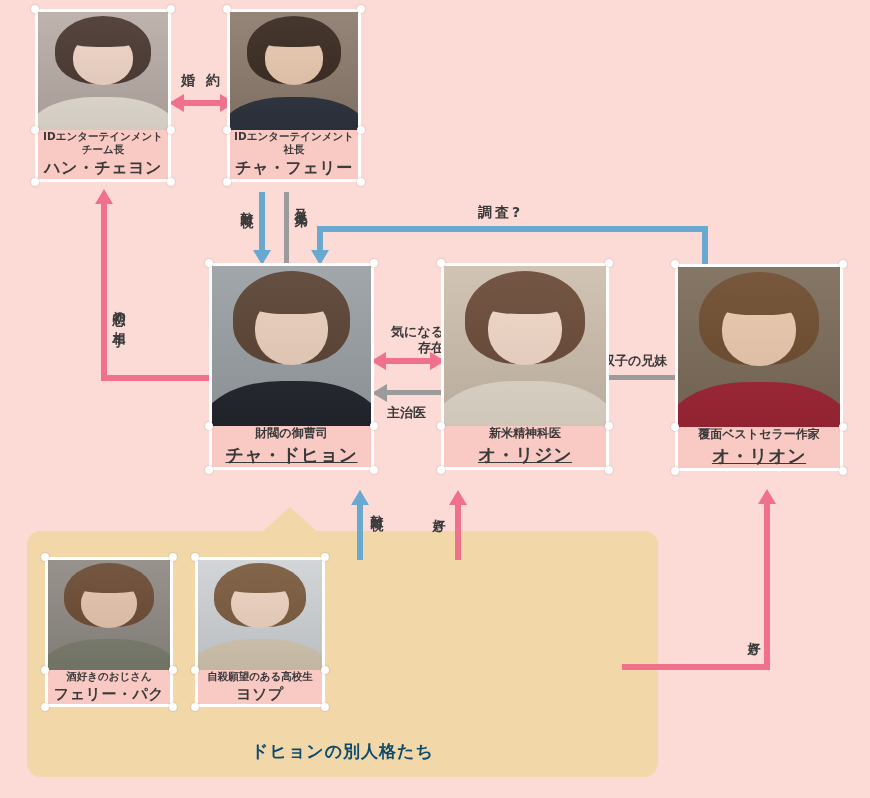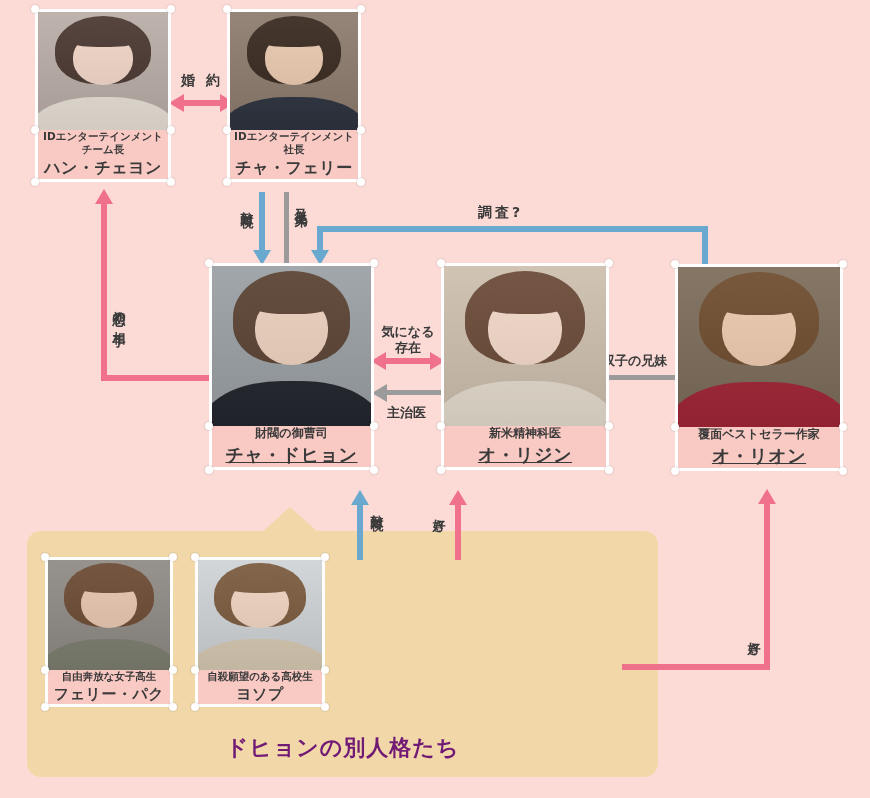--- a/index.html
+++ b/index.html
@@ -22,37 +22,37 @@
   .card.top .cname{font-size:16px;text-align:center;}
   .card.big .title{font-size:12px;}
   .card.big .cname{font-size:18px;text-decoration:underline;}
   .card.sm .title{font-size:10.5px;}
   .card.sm .cname{font-size:15px;}
   .dot{position:absolute;width:8px;height:8px;border-radius:50%;background:#fff;box-shadow:0 0 2px rgba(0,0,0,.25);z-index:12;}
 
   
   .group-box{position:absolute;left:27px;top:531px;width:631px;height:246px;background:#f2d8a9;border-radius:14px;z-index:1;}
   .group-bump{position:absolute;left:235px;top:-24px;width:0;height:0;border-left:28px solid transparent;border-right:28px solid transparent;border-bottom:25px solid #f2d8a9;}
-  .group-label{position:absolute;left:0;right:0;bottom:14px;text-align:center;font-size:22px;font-weight:bold;color:#701a75;letter-spacing:1px;}
+  .group-label{position:absolute;left:0;right:0;bottom:14px;text-align:center;font-size:17px;font-weight:bold;color:#0c4a6e;letter-spacing:1px;}
 
   
   .ln{position:absolute;z-index:5;}
   .pk{background:#f0718c;}
   .bl{background:#6aa9cf;}
   .gy{background:#9b9b9b;}
   .ah{position:absolute;width:0;height:0;z-index:5;}
   .ah.up{border-left:9px solid transparent;border-right:9px solid transparent;border-bottom:15px solid var(--c);}
   .ah.down{border-left:9px solid transparent;border-right:9px solid transparent;border-top:15px solid var(--c);}
   .ah.left{border-top:9px solid transparent;border-bottom:9px solid transparent;border-right:15px solid var(--c);}
   .ah.right{border-top:9px solid transparent;border-bottom:9px solid transparent;border-left:15px solid var(--c);}
 
   
   .rlabel{position:absolute;font-size:13px;font-weight:bold;color:#3a3a3a;z-index:6;line-height:1.2;}
   .rlabel.v{writing-mode:vertical-rl;text-orientation:upright;letter-spacing:2px;}
-  .rlabel.center{text-align:center;}
+  .rlabel.center{text-align:right;}
   .rlabel .tl{display:block;}
   .rlabel.big{font-size:14px;letter-spacing:3px;}
 </style>
 </head>
 <body>
 
 <div class="stage">
 
   <div class="group-box">
     <div class="group-bump"></div>
@@ -219,21 +219,21 @@
 
   <div class="card sm" style="left:45px;top:557px;width:122px;--ph:110px;">
     <div class="portrait" style="--p-bg: #8f8a84; --p-hair: #6b4a33; --p-skin: #e6c4ac; --p-top: #7d7f70;">
       <span class="p-hair"></span>
       <span class="p-face"></span>
       <span class="p-fringe"></span>
       <span class="p-body"></span>
     </div>
     <div class="label">
       <div class="title">
-        <span class="tl">自由奔放な女子高生</span>
+        <span class="tl">酒好きのおじさん</span>
       </div>
       <div class="cname">フェリー・パク</div>
     </div>
   <span class="dot" style="left: -7px; top: -7px;"></span>
       <span class="dot" style="left: 121px; top: -7px;"></span>
       <span class="dot" style="left: -7px; top: 106px;"></span>
       <span class="dot" style="left: 121px; top: 106px;"></span>
       <span class="dot" style="left: -7px; top: 143px;"></span>
       <span class="dot" style="left: 121px; top: 143px;"></span>
     </div>

